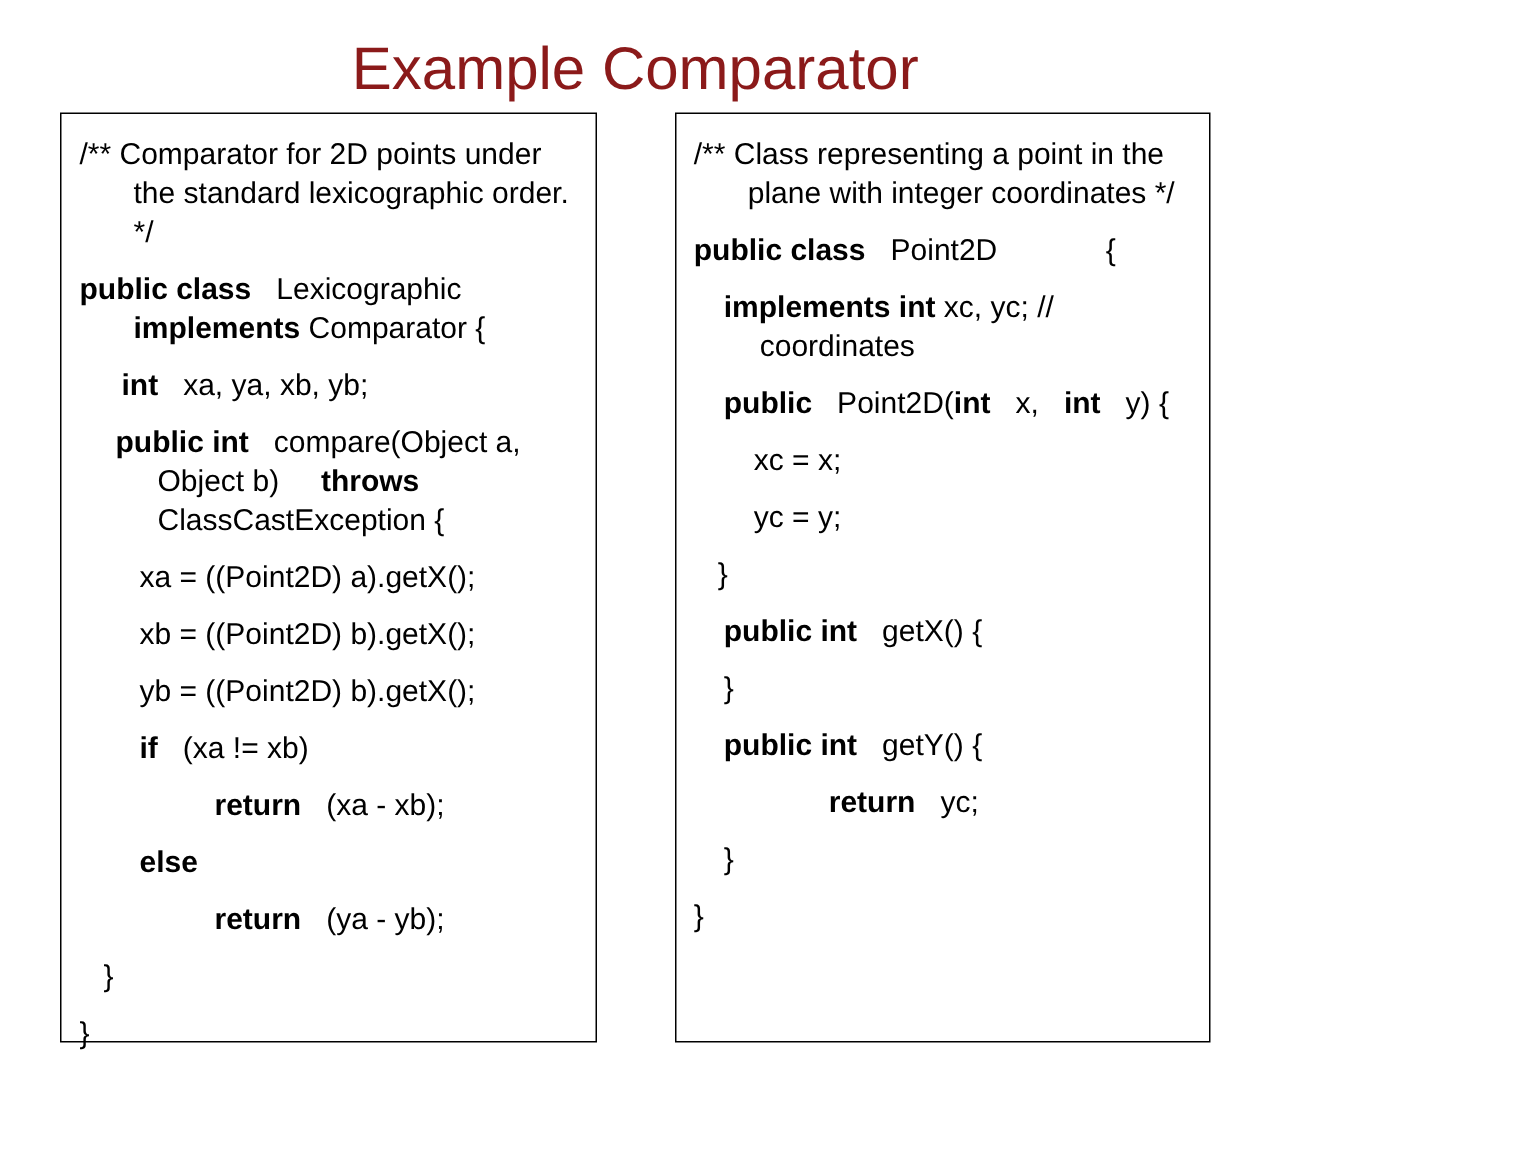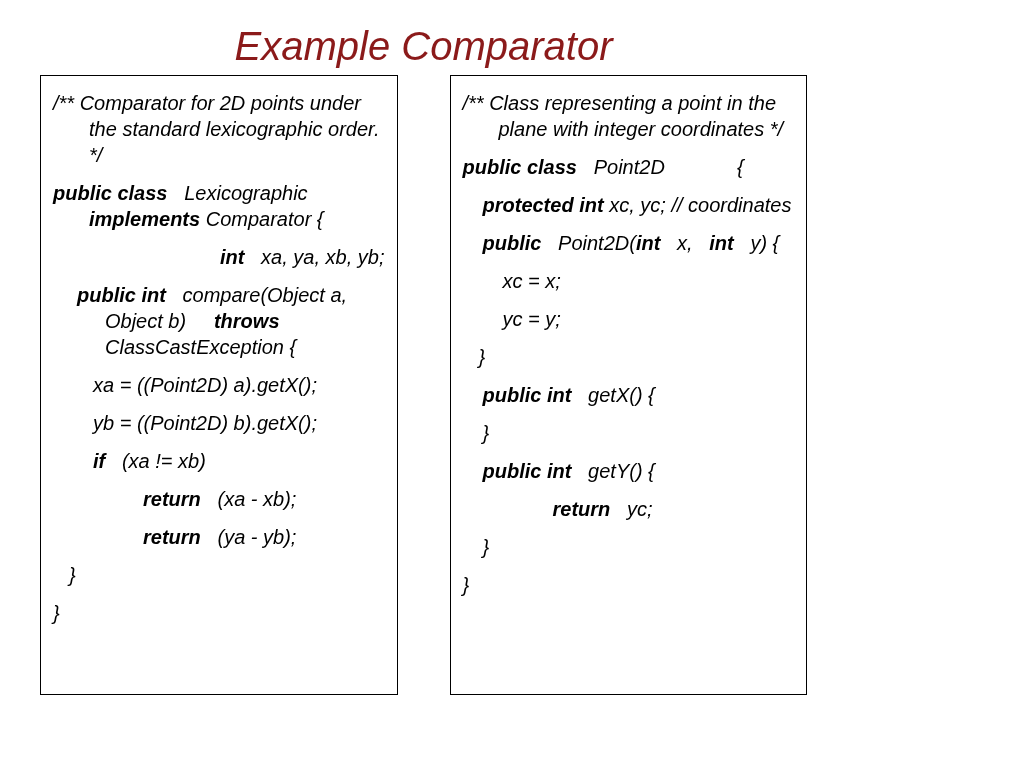--- a/index.html
+++ b/index.html
@@ -9,21 +9,20 @@
     height: 768px;
     background: #fff;
     font-family: Arial, Helvetica, sans-serif;
     color: #000;
   }
   .slide {
     width: 847px;
     height: 768px;
     position: relative;
     box-sizing: border-box;
-    font-style: italic;
   }
   .title {
     text-align: center;
     color: #8b1a1a;
     font-size: 40px;
     font-weight: 400;
     padding-top: 24px;
     padding-bottom: 6px;
   }
   .cols {
@@ -35,21 +34,21 @@
   .codebox {
     border: 1px solid #000;
     width: 452px;
     height: 620px;
     box-sizing: border-box;
     padding: 14px 12px 12px 12px;
     font-size: 20px;
     line-height: 1.3;
   }
   .ln { margin-bottom: 12px; }
-  .ind1 { padding-left: 28px; text-align: right; }
+  .ind1 { padding-left: 28px; }
   .hang1 { padding-left: 52px; text-indent: -28px; }
   .hang0 { padding-left: 36px; text-indent: -36px; }
   .ind2 { padding-left: 40px; }
   .ind3 { padding-left: 90px; }
   .b { font-weight: 700; }
   .hangc { padding-left: 44px; text-indent: -24px; }
 </style>
 </head>
 <body>
 
@@ -80,30 +79,34 @@
       <div class="ln hang1">
         <span class="b">public int</span>
         <span> &nbsp;</span>
         <span>compare(Object a, Object b)</span>
         <span> &nbsp;&nbsp;&nbsp;</span>
         <span class="b">throws</span>
         <span> &nbsp;</span>
         <span>ClassCastException  {</span>
       </div>
       <div class="ln ind2">xa = ((Point2D) a).getX();</div>
+      <div class="ln ind2">xb = ((Point2D) b).getX();</div>
       <div class="ln ind2">yb = ((Point2D) b).getX();</div>
       <div class="ln ind2">
         <span class="b">if</span>
         <span> &nbsp;</span>
         <span>(xa != xb)</span>
       </div>
       <div class="ln ind3">
         <span class="b">return</span>
         <span> &nbsp;</span>
         <span>(xa - xb);</span>
+      </div>
+      <div class="ln ind2">
+        <span class="b">else</span>
       </div>
       <div class="ln ind3">
         <span class="b">return</span>
         <span> &nbsp;</span>
         <span>(ya - yb);</span>
       </div>
       <div class="ln" style="padding-left:16px">}</div>
       <div class="ln">}</div>
     </div>
 
@@ -113,21 +116,21 @@
         <span>plane with integer coordinates */</span>
       </div>
       <div class="ln">
         <span class="b">public class</span>
         <span> &nbsp;</span>
         <span>Point2D</span>
         <span>&nbsp;&nbsp;&nbsp;&nbsp;&nbsp;&nbsp;&nbsp;&nbsp;&nbsp;&nbsp;&nbsp;</span>
         <span>{</span>
       </div>
       <div class="ln hangc">
-        <span class="b">protected int</span>
+        <span class="b">implements int</span>
         <span> </span>
         <span>xc, yc; // coordinates</span>
       </div>
       <div class="ln hangc">
         <span class="b">public</span>
         <span> &nbsp;</span>
         <span>Point2D(</span><span class="b">int</span>
         <span> &nbsp;</span>
         <span>x,</span>
         <span> &nbsp;</span>

